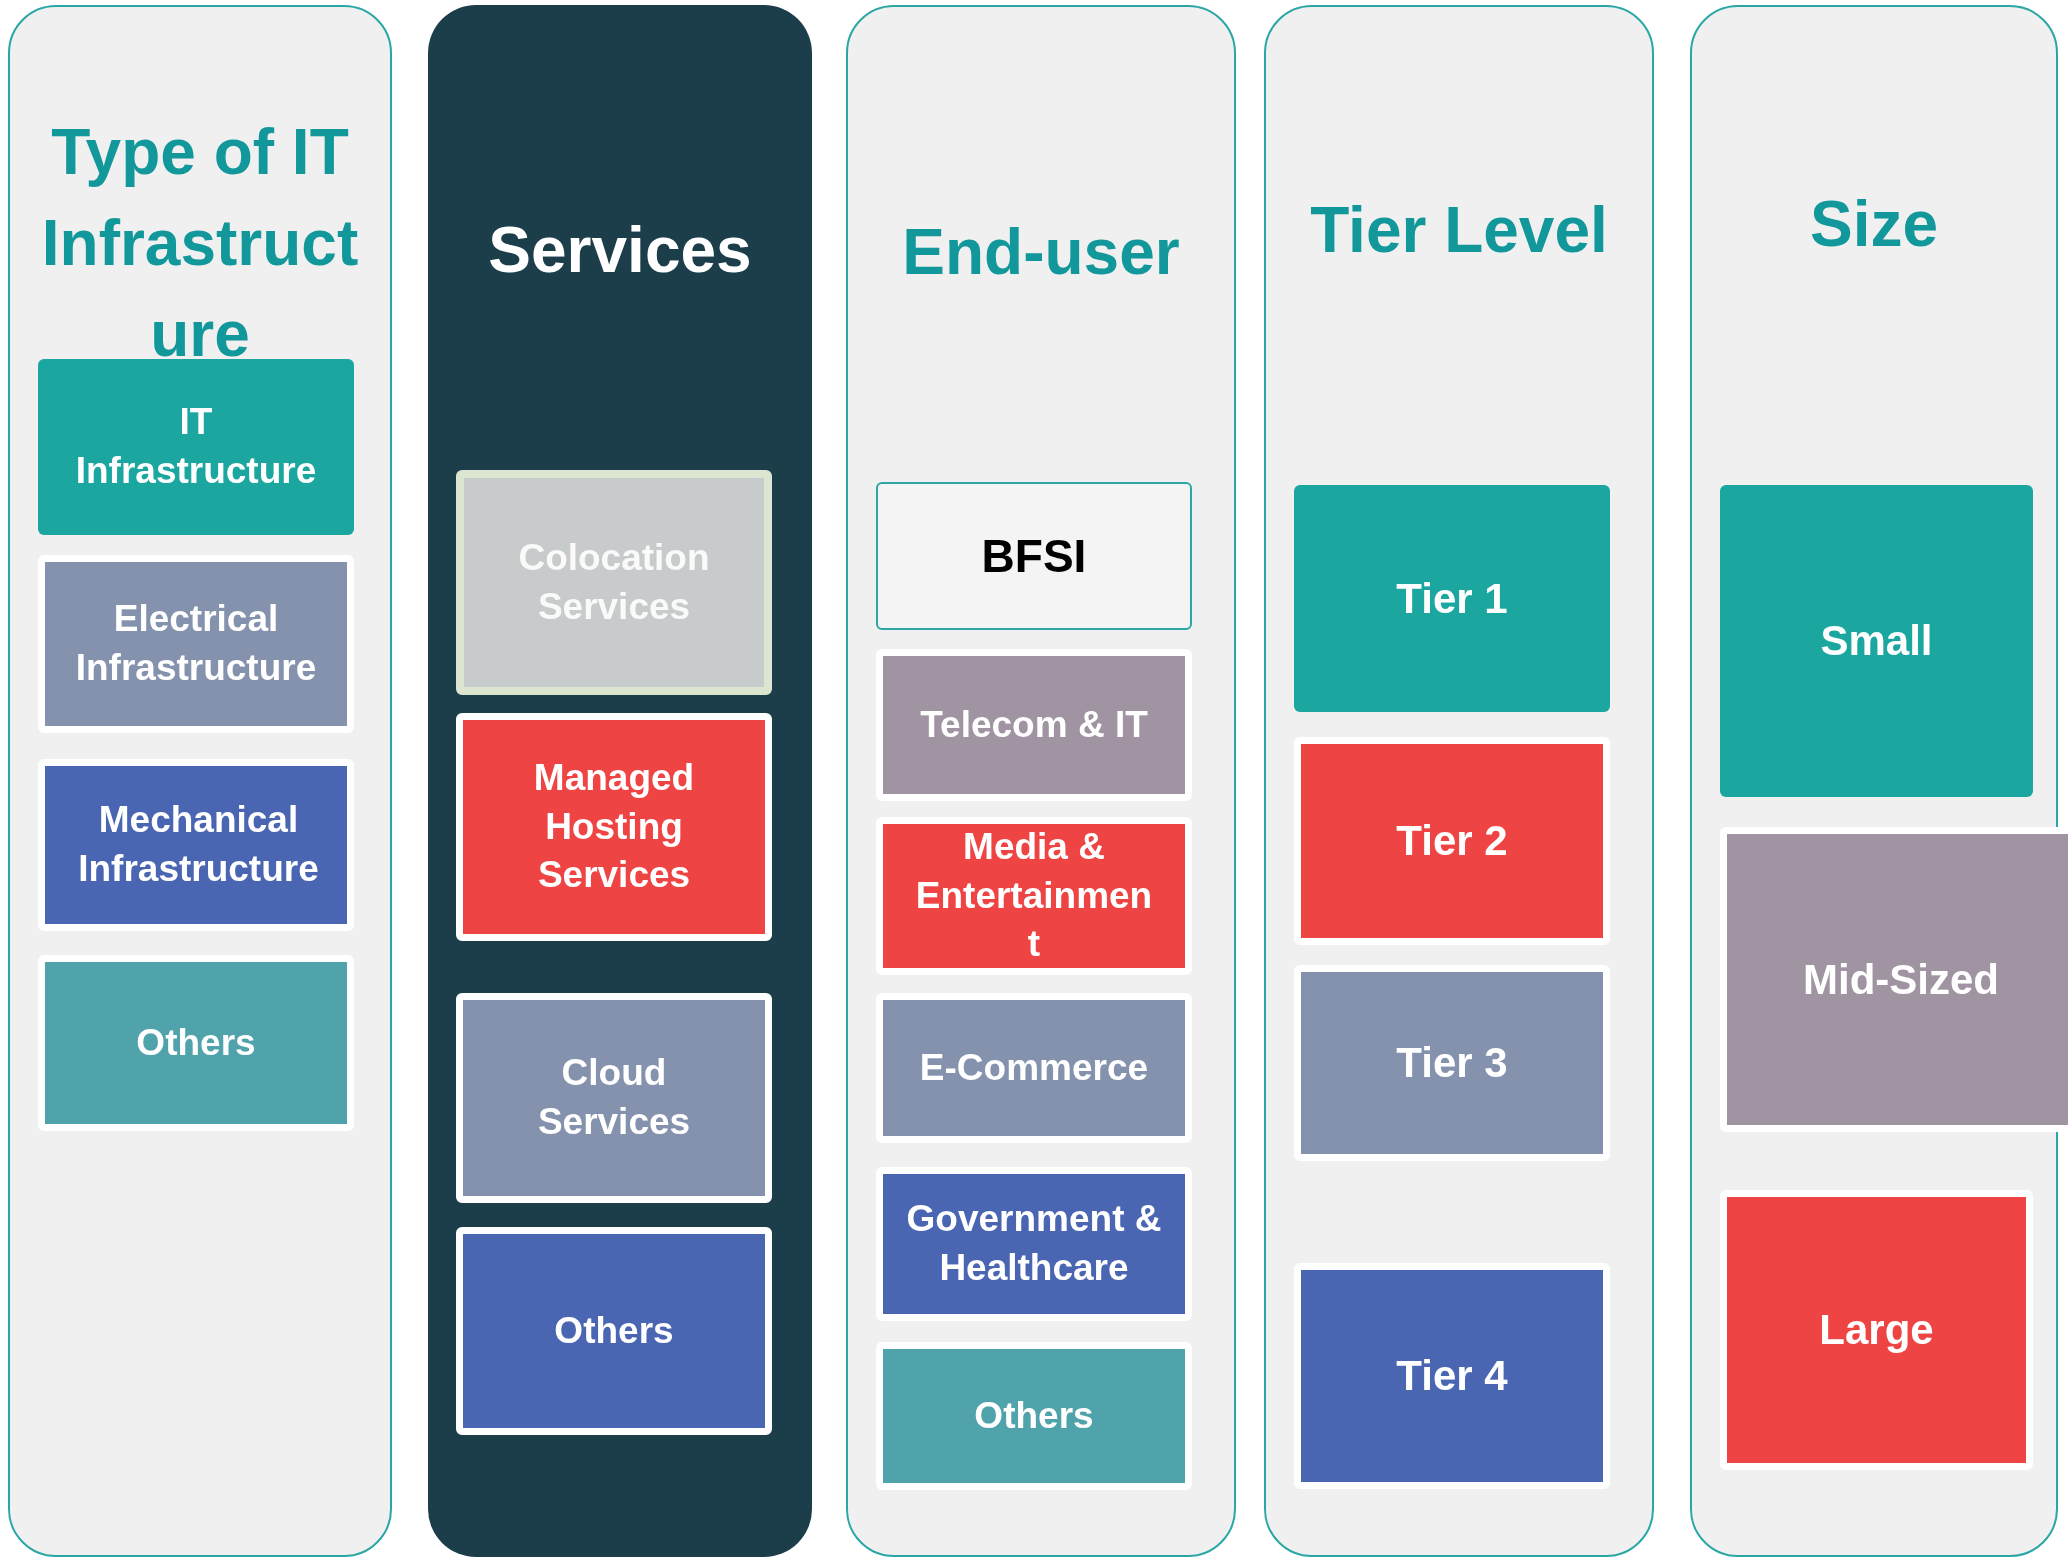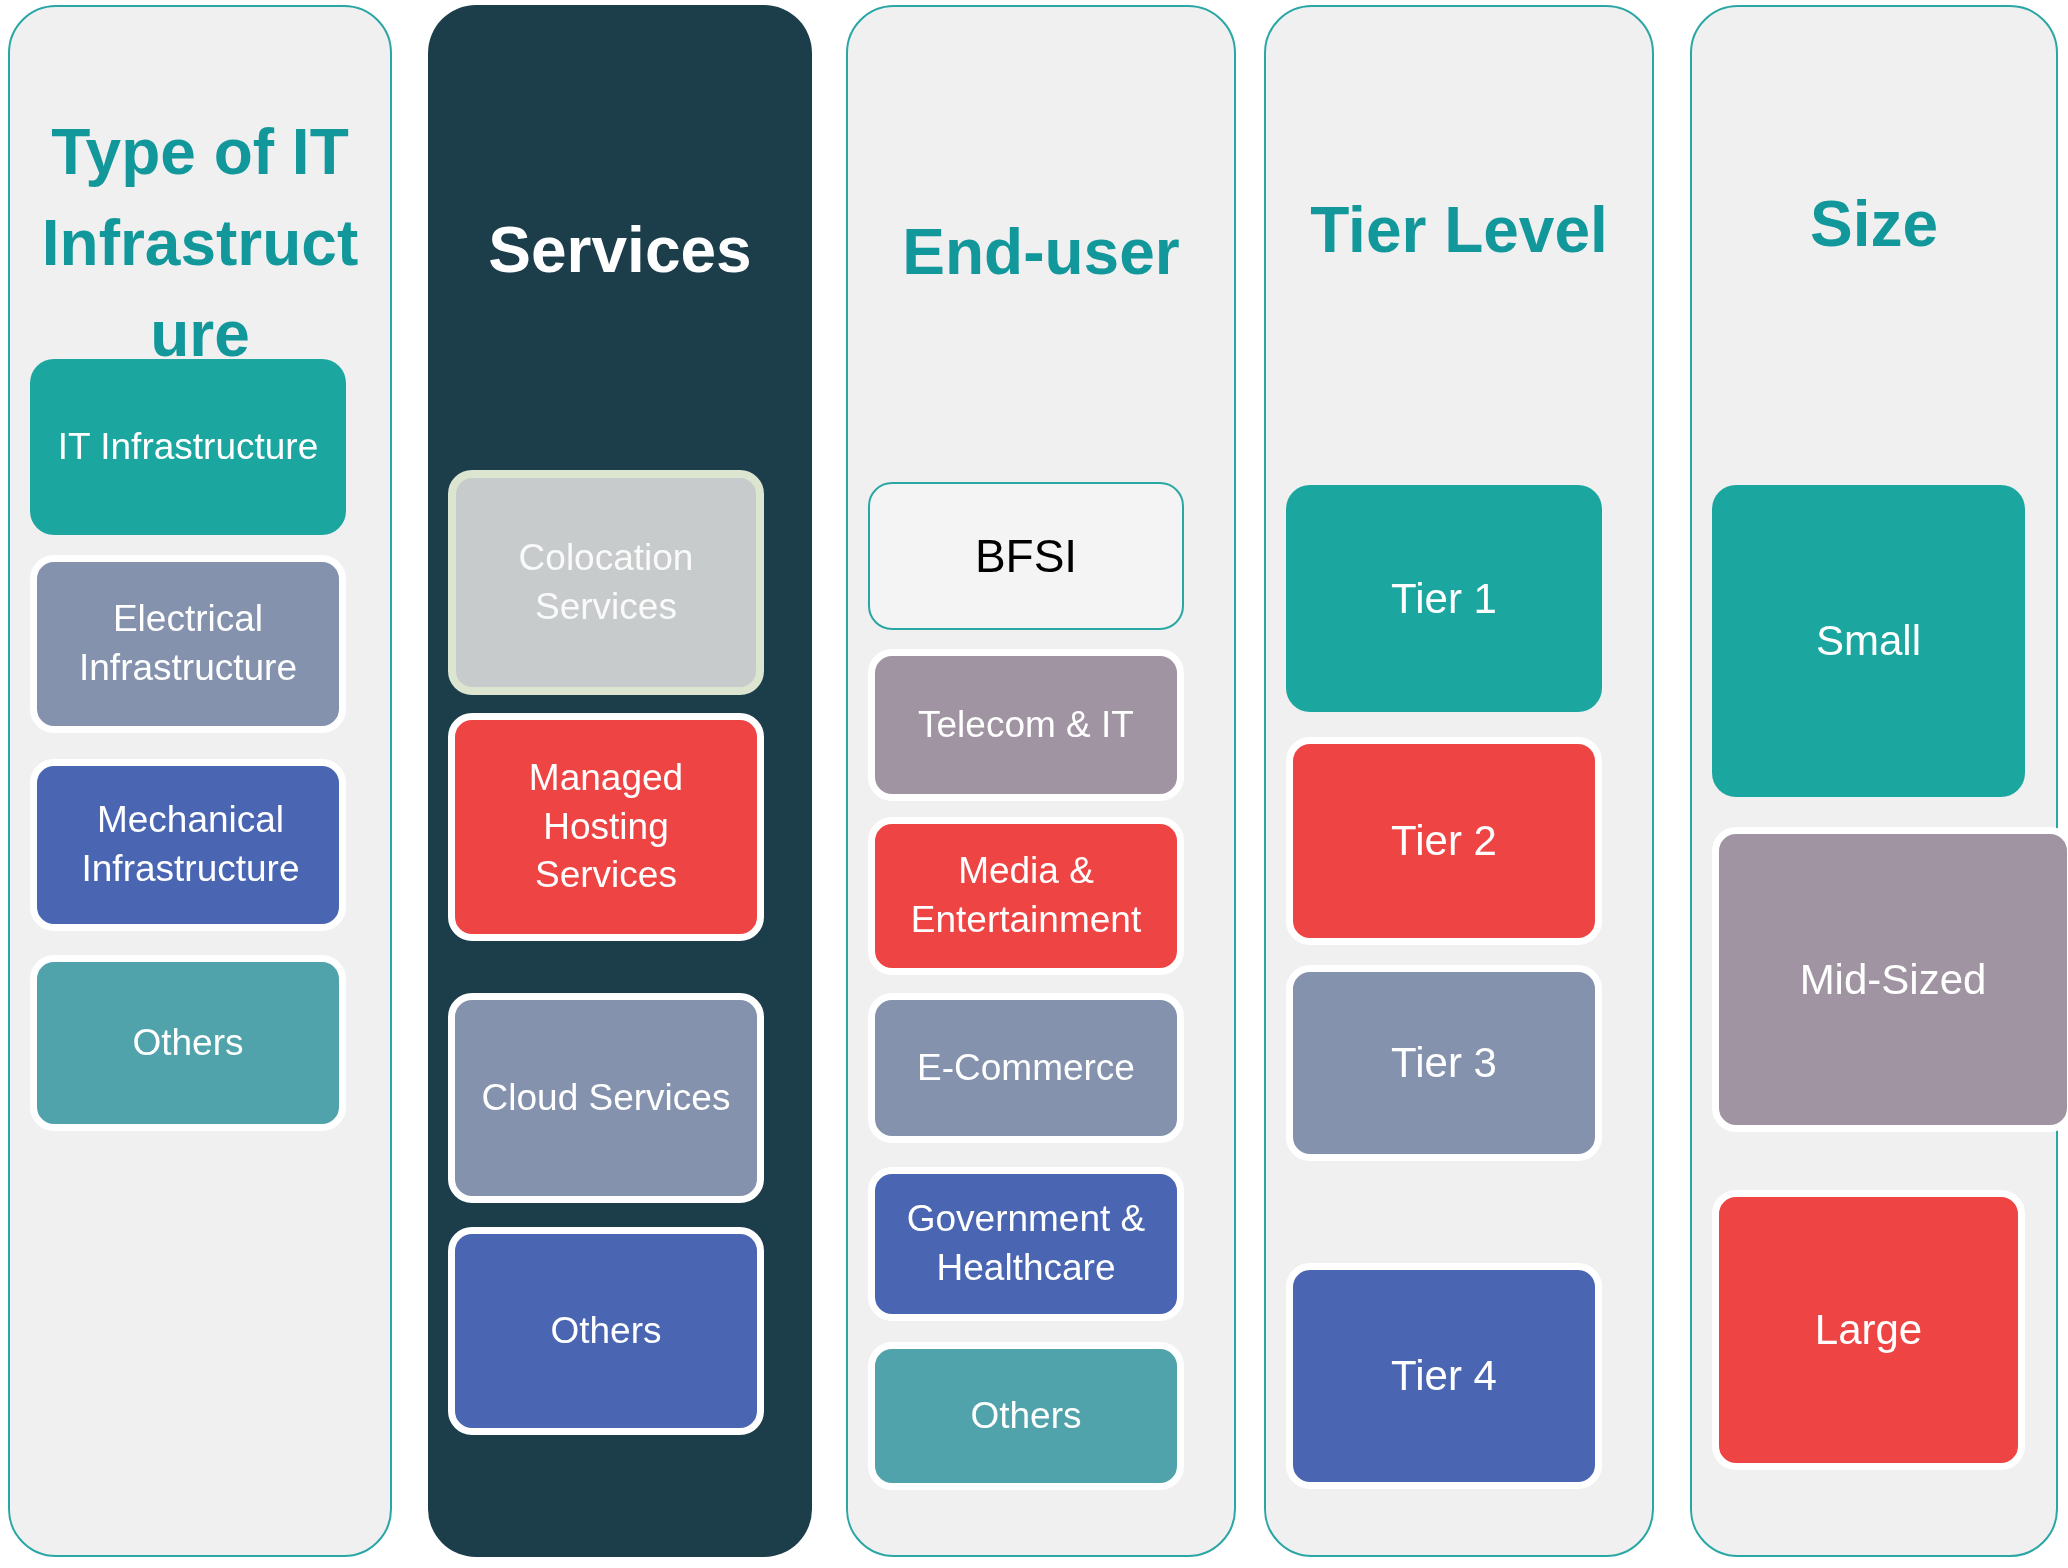--- a/index.html
+++ b/index.html
@@ -22,25 +22,25 @@
     font-size:64px;line-height:1.42;color:#12989B;
     margin:0;
   }
   .col.dark .hdr{color:#FFFFFF;}
   .hdr.wrap{
     left:50%;transform:translateX(-50%);
     width:330px;
     overflow-wrap:break-word;word-break:break-word;
   }
   .box{
-    position:absolute;left:20px;width:316px;
-    border-radius:24px;box-sizing:border-box;
+    position:absolute;left:28px;width:316px;
+    border-radius:6px;box-sizing:border-box;
     display:flex;align-items:center;justify-content:center;
     text-align:center;
-    color:#FFFFFF;font-weight:normal;font-size:37px;line-height:1.32;
+    color:#FFFFFF;font-weight:bold;font-size:37px;line-height:1.32;
     padding:0 18px;
     overflow-wrap:break-word;word-break:break-word;
   }
   .box.big{font-size:42px;}
   .v-teal{background:#1BA6A0;}
   .v-slate{background:#8492AE;border:7px solid #FFFFFF;}
   .v-indigo{background:#4A66B2;border:7px solid #FFFFFF;}
   .v-tealmuted{background:#50A2AB;border:7px solid #FFFFFF;}
   .v-azure{background:#ef4444;border:7px solid #FFFFFF;}
   .v-silver{background:#C7CBCB;border:8px solid #DCE5D0;color:#FAFAFA;}

